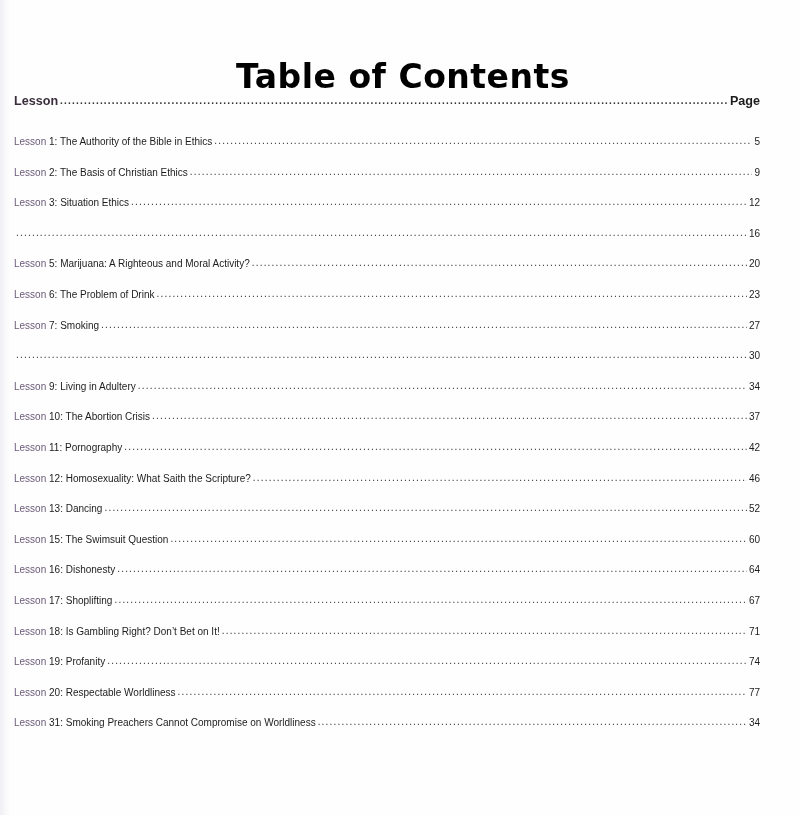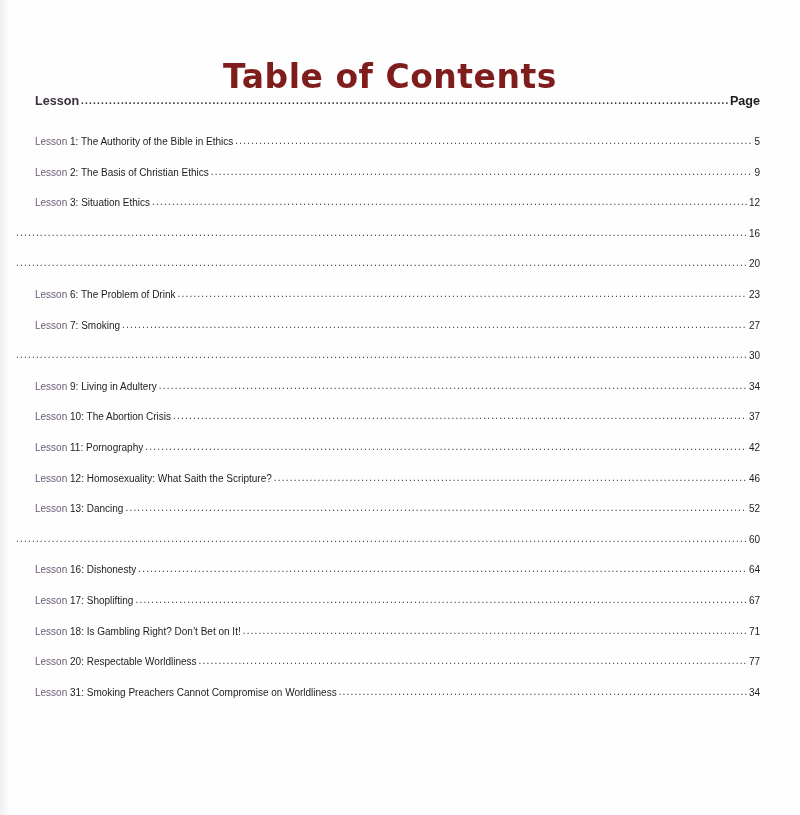--- a/index.html
+++ b/index.html
@@ -26,29 +26,29 @@
     .page-edge {
       position: absolute;
       left: 0;
       top: 0;
       width: 10px;
       height: 815px;
       background: linear-gradient(to right, #f1eff4, #fefefe);
     }
     .title {
       position: absolute;
-      left: 0;
+      left: 13px;
       width: 780px;
       top: 55px;
       text-align: center;
       font-family: "DejaVu Sans", sans-serif;
       font-weight: bold;
       font-size: 33px;
       letter-spacing: 0.5px;
-      color: #7f1d1d;
+      color: #000000;
       margin: 0;
       line-height: 44px;
     }
     .toc {
       position: absolute;
       left: 14px;
       top: 94px;
       width: 746px;
     }
     .toc-row {
@@ -61,21 +61,21 @@
     }
     .toc-header {
       height: 24px;
       font-weight: bold;
       font-size: 12.6px;
       margin-bottom: 18px;
     }
     .toc-header .label {
       color: #3a2e3c;
     }
-    .label { flex: 0 0 auto; margin-left: 21px; }
+    .label { flex: 0 0 auto; }
     .label .lesson-word { color: #6b5a78; }
     .leader {
       flex: 1 1 auto;
       overflow: hidden;
       margin: 0 2px 0 2px;
       color: #333;
       letter-spacing: 1.2px;
       font-size: 10px;
       position: relative;
       top: -1px;
@@ -121,20 +121,21 @@
     <span class="leader"></span>
     <span class="page-num">12</span>
   </div>
 
   <div class="toc-row toc-entry">
     <span class="leader"></span>
     <span class="page-num">16</span>
   </div>
 
   <div class="toc-row toc-entry">
+    <span class="label"><span class="lesson-word">Lesson</span> <span>5</span>: <span>Marijuana: A Righteous and Moral Activity?</span></span>
     <span class="leader"></span>
     <span class="page-num">20</span>
   </div>
 
   <div class="toc-row toc-entry">
     <span class="label"><span class="lesson-word">Lesson</span> <span>6</span>: <span>The Problem of Drink</span></span>
     <span class="leader"></span>
     <span class="page-num">23</span>
   </div>
 
@@ -174,20 +175,21 @@
   </div>
 
   <div class="toc-row toc-entry">
     <span class="label"><span class="lesson-word">Lesson</span> <span>13</span>: <span>Dancing</span></span>
     <span class="leader"></span>
     <span class="page-num">52</span>
   </div>
 
 
   <div class="toc-row toc-entry">
+    <span class="label"><span class="lesson-word">Lesson</span> <span>15</span>: <span>The Swimsuit Question</span></span>
     <span class="leader"></span>
     <span class="page-num">60</span>
   </div>
 
   <div class="toc-row toc-entry">
     <span class="label"><span class="lesson-word">Lesson</span> <span>16</span>: <span>Dishonesty</span></span>
     <span class="leader"></span>
     <span class="page-num">64</span>
   </div>
 
@@ -196,20 +198,25 @@
     <span class="leader"></span>
     <span class="page-num">67</span>
   </div>
 
   <div class="toc-row toc-entry">
     <span class="label"><span class="lesson-word">Lesson</span> <span>18</span>: <span>Is Gambling Right? Don’t Bet on It!</span></span>
     <span class="leader"></span>
     <span class="page-num">71</span>
   </div>
 
+  <div class="toc-row toc-entry">
+    <span class="label"><span class="lesson-word">Lesson</span> <span>19</span>: <span>Profanity</span></span>
+    <span class="leader"></span>
+    <span class="page-num">74</span>
+  </div>
 
   <div class="toc-row toc-entry">
     <span class="label"><span class="lesson-word">Lesson</span> <span>20</span>: <span>Respectable Worldliness</span></span>
     <span class="leader"></span>
     <span class="page-num">77</span>
   </div>
 
   <div class="toc-row toc-entry">
     <span class="label"><span class="lesson-word">Lesson</span> <span>31</span>: <span>Smoking Preachers Cannot Compromise on Worldliness</span></span>
     <span class="leader"></span>

